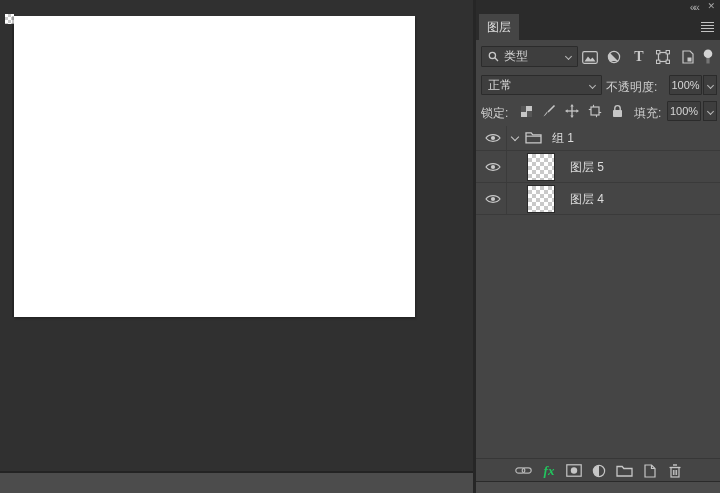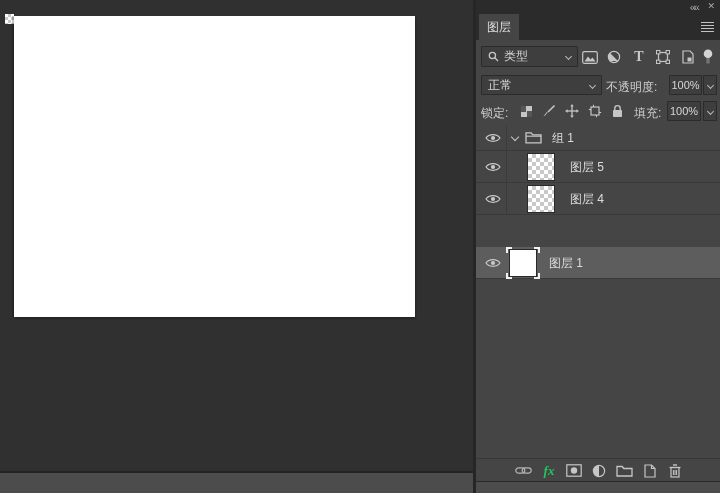--- a/index.html
+++ b/index.html
@@ -270,35 +270,20 @@
             <path d="M1 6 C4 1.6 12 1.6 15 6 C12 10.4 4 10.4 1 6 Z" fill="none" stroke="#c9c9c9" stroke-width="1.2"></path>
             <circle cx="8" cy="6" r="2.1" fill="#c9c9c9"></circle>
           </svg>
       </span>
       <span class="eye-divider"></span>
       <span class="thumb indent checker"></span>
       <span class="lname indent">图层 4</span>
     </div>
 
 
-    <div id="row-l1" class="lrow">
-      <span class="eye">
-        <svg width="16" height="12" viewBox="0 0 16 12">
-            <path d="M1 6 C4 1.6 12 1.6 15 6 C12 10.4 4 10.4 1 6 Z" fill="none" stroke="#c9c9c9" stroke-width="1.2"></path>
-            <circle cx="8" cy="6" r="2.1" fill="#c9c9c9"></circle>
-          </svg>
-      </span>
-      <span class="thumb">
-        <span class="br tl"></span>
-        <span class="br tr"></span>
-        <span class="br bl"></span>
-        <span class="br br2"></span>
-      </span>
-      <span class="lname">图层 1</span>
-    </div>
 
   </div>
 
   <div id="bottom-bar" class="abs">
     <span class="bb-icon" style="left:38px">
       <svg width="17" height="9" viewBox="0 0 17 9">
           <rect x="0.8" y="1.8" width="9" height="5.4" rx="2.7" fill="none" stroke="#b5b5b5" stroke-width="1.2"></rect>
           <rect x="7.2" y="1.8" width="9" height="5.4" rx="2.7" fill="none" stroke="#b5b5b5" stroke-width="1.2"></rect>
         </svg>
     </span>

